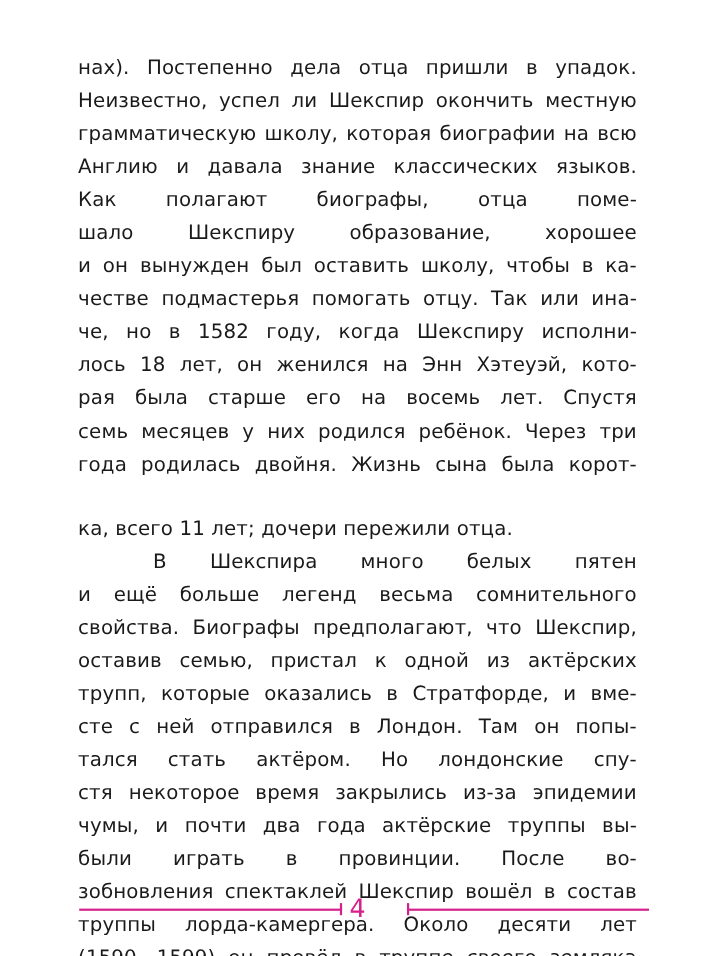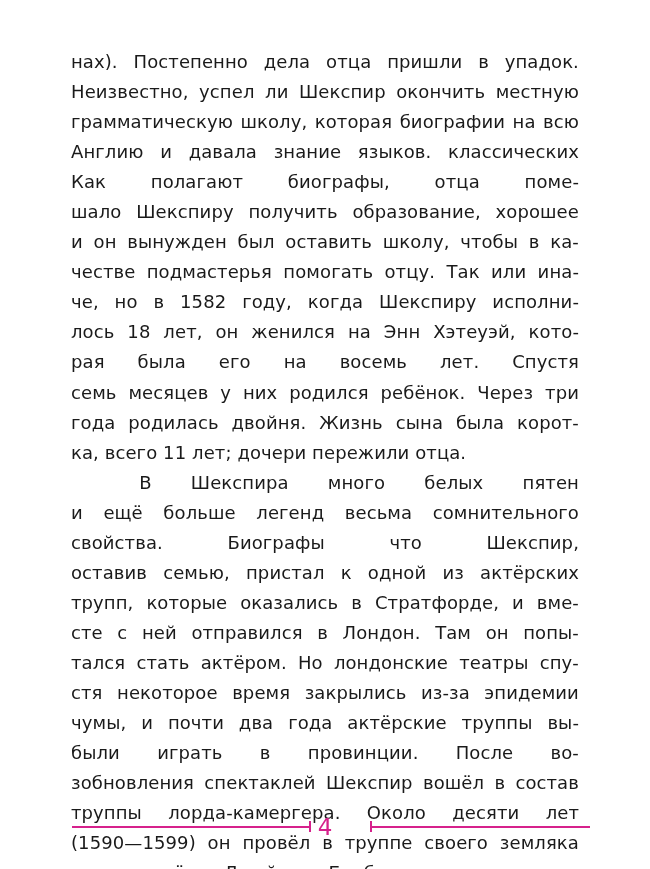--- a/index.html
+++ b/index.html
@@ -47,20 +47,21 @@
   .line {
     display: flex;
     justify-content: space-between;
     width: 100%;
     white-space: pre;
     height: 30.05px;
     line-height: 30.05px;
   }
   .line.last {
     justify-content: flex-start;
+    margin-top: 28px;
   }
   .line .w {
     white-space: pre;
   }
   .line.indent::before {
     content: "";
     display: inline-block;
     width: 29px;
     flex: 0 0 29px;
   }
@@ -107,40 +108,40 @@
 </head>
 <body>
 
 <div class="page">
 
   <div class="text-column">
       <div class="para">
         <div class="line"><span class="w">нах).</span><span class="w">Постепенно</span><span class="w">дела</span><span class="w">отца</span><span class="w">пришли</span><span class="w">в</span><span class="w">упадок.</span></div>
         <div class="line"><span class="w">Неизвестно,</span><span class="w">успел</span><span class="w">ли</span><span class="w">Шекспир</span><span class="w">окончить</span><span class="w">местную</span></div>
         <div class="line"><span class="w">грамматическую</span><span class="w">школу,</span><span class="w">которая</span><span class="w">биографии</span><span class="w">на</span><span class="w">всю</span></div>
-        <div class="line"><span class="w">Англию</span><span class="w">и</span><span class="w">давала</span><span class="w">знание</span><span class="w">языков.</span><span class="w">классических</span></div>
+        <div class="line"><span class="w">Англию</span><span class="w">и</span><span class="w">давала</span><span class="w">знание</span><span class="w">классических</span><span class="w">языков.</span></div>
         <div class="line"><span class="w">Как</span><span class="w">полагают</span><span class="w">биографы,</span><span class="w">отца</span><span class="w">поме-</span></div>
-        <div class="line"><span class="w">шало</span><span class="w">Шекспиру</span><span class="w">получить</span><span class="w">образование,</span><span class="w">хорошее</span></div>
+        <div class="line"><span class="w">шало</span><span class="w">Шекспиру</span><span class="w">образование,</span><span class="w">хорошее</span></div>
         <div class="line"><span class="w">и</span><span class="w">он</span><span class="w">вынужден</span><span class="w">был</span><span class="w">оставить</span><span class="w">школу,</span><span class="w">чтобы</span><span class="w">в</span><span class="w">ка-</span></div>
         <div class="line"><span class="w">честве</span><span class="w">подмастерья</span><span class="w">помогать</span><span class="w">отцу.</span><span class="w">Так</span><span class="w">или</span><span class="w">ина-</span></div>
         <div class="line"><span class="w">че,</span><span class="w">но</span><span class="w">в</span><span class="w">1582</span><span class="w">году,</span><span class="w">когда</span><span class="w">Шекспиру</span><span class="w">исполни-</span></div>
         <div class="line"><span class="w">лось</span><span class="w">18</span><span class="w">лет,</span><span class="w">он</span><span class="w">женился</span><span class="w">на</span><span class="w">Энн</span><span class="w">Хэтеуэй,</span><span class="w">кото-</span></div>
-        <div class="line"><span class="w">рая</span><span class="w">была</span><span class="w">его</span><span class="w">на</span><span class="w">восемь</span><span class="w">лет.</span><span class="w">Спустя</span></div>
+        <div class="line"><span class="w">рая</span><span class="w">была</span><span class="w">старше</span><span class="w">его</span><span class="w">на</span><span class="w">восемь</span><span class="w">лет.</span><span class="w">Спустя</span></div>
         <div class="line"><span class="w">семь</span><span class="w">месяцев</span><span class="w">у</span><span class="w">них</span><span class="w">родился</span><span class="w">ребёнок.</span><span class="w">Через</span><span class="w">три</span></div>
         <div class="line"><span class="w">года</span><span class="w">родилась</span><span class="w">двойня.</span><span class="w">Жизнь</span><span class="w">сына</span><span class="w">была</span><span class="w">корот-</span></div>
         <div class="line last">ка, всего 11 лет; дочери пережили отца.</div>
       </div>
       <div class="para">
         <div class="line indent"><span class="w">В</span><span class="w">Шекспира</span><span class="w">много</span><span class="w">белых</span><span class="w">пятен</span></div>
         <div class="line"><span class="w">и</span><span class="w">ещё</span><span class="w">больше</span><span class="w">легенд</span><span class="w">весьма</span><span class="w">сомнительного</span></div>
-        <div class="line"><span class="w">свойства.</span><span class="w">Биографы</span><span class="w">что</span><span class="w">Шекспир,</span></div>
+        <div class="line"><span class="w">свойства.</span><span class="w">Биографы</span><span class="w">предполагают,</span><span class="w">что</span><span class="w">Шекспир,</span></div>
         <div class="line"><span class="w">оставив</span><span class="w">семью,</span><span class="w">пристал</span><span class="w">к</span><span class="w">одной</span><span class="w">из</span><span class="w">актёрских</span></div>
         <div class="line"><span class="w">трупп,</span><span class="w">которые</span><span class="w">оказались</span><span class="w">в</span><span class="w">Стратфорде,</span><span class="w">и</span><span class="w">вме-</span></div>
         <div class="line"><span class="w">сте</span><span class="w">с</span><span class="w">ней</span><span class="w">отправился</span><span class="w">в</span><span class="w">Лондон.</span><span class="w">Там</span><span class="w">он</span><span class="w">попы-</span></div>
-        <div class="line"><span class="w">тался</span><span class="w">стать</span><span class="w">актёром.</span><span class="w">Но</span><span class="w">лондонские</span><span class="w">театры</span><span class="w">спу-</span></div>
+        <div class="line"><span class="w">тался</span><span class="w">стать</span><span class="w">актёром.</span><span class="w">Но</span><span class="w">лондонские</span><span class="w">спу-</span></div>
         <div class="line"><span class="w">стя</span><span class="w">некоторое</span><span class="w">время</span><span class="w">закрылись</span><span class="w">из-за</span><span class="w">эпидемии</span></div>
         <div class="line"><span class="w">чумы,</span><span class="w">и</span><span class="w">почти</span><span class="w">два</span><span class="w">года</span><span class="w">актёрские</span><span class="w">труппы</span><span class="w">вы-</span></div>
         <div class="line"><span class="w">были</span><span class="w">играть</span><span class="w">в</span><span class="w">провинции.</span><span class="w">После</span><span class="w">во-</span></div>
         <div class="line"><span class="w">зобновления</span><span class="w">спектаклей</span><span class="w">Шекспир</span><span class="w">вошёл</span><span class="w">в</span><span class="w">состав</span></div>
         <div class="line"><span class="w">труппы</span><span class="w">лорда-камергера.</span><span class="w">Около</span><span class="w">десяти</span><span class="w">лет</span></div>
         <div class="line"><span class="w">(1590—1599)</span><span class="w">он</span><span class="w">провёл</span><span class="w">в</span><span class="w">труппе</span><span class="w">своего</span><span class="w">земляка</span></div>
         <div class="line"><span class="w">антрепренёра</span><span class="w">Джеймса</span><span class="w">Бербеджа,</span><span class="w">затем</span><span class="w">с</span><span class="w">его</span></div>
       </div>
     </div>
 

